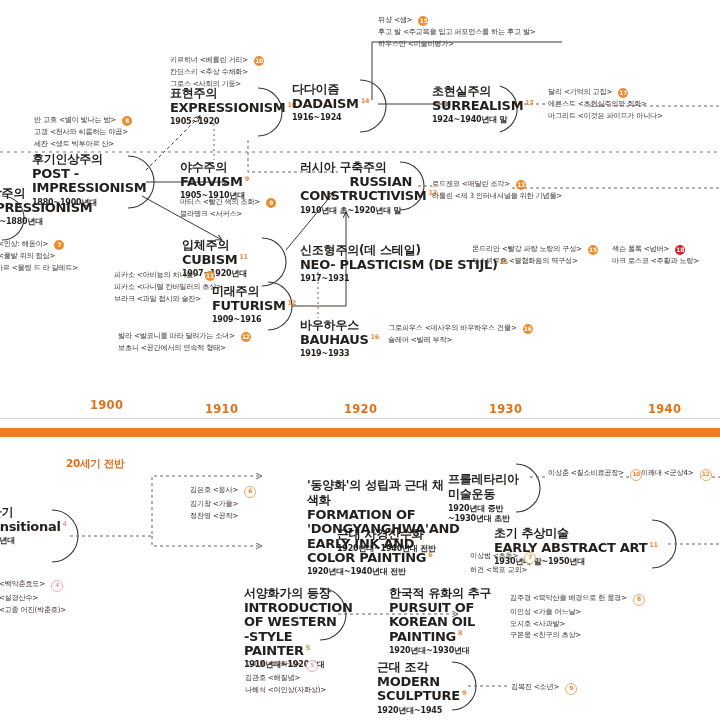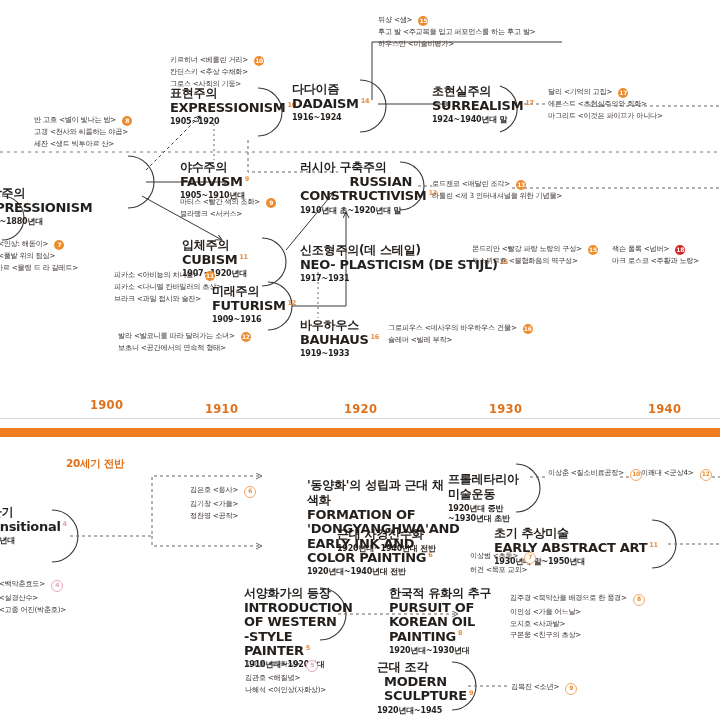--- a/index.html
+++ b/index.html
@@ -135,20 +135,28 @@
 
     <div class="tl-era" style="left:66px;top:457px;">20세기 전반</div>
   </div>
 
   <div class="node" style="left:-22px;top:186px;">
     <div class="kr">인상주의</div>
     <div class="en">IMPRESSIONISM</div>
     <div class="yr">1860~1880년대</div>
   </div>
 
+  <div class="node" style="left:32px;top:152px;">
+    <div class="kr">후기인상주의</div>
+    <div class="en wrap" style="width:110px;">
+      <span>POST -
+IMPRESSIONISM</span>
+    </div>
+    <div class="yr">1880~1900년대</div>
+  </div>
 
   <div class="node" style="left:170px;top:86px;">
     <div class="kr">표현주의</div>
     <div class="en">
       <span>EXPRESSIONISM</span><span class="sup">10</span>
     </div>
     <div class="yr">1905~1920</div>
   </div>
 
   <div class="node" style="left:180px;top:160px;">
@@ -389,21 +397,21 @@
     <div class="kr">한국적 유화의 추구</div>
     <div class="en wrap" style="width:132px;">
       <span>PURSUIT OF KOREAN
 OIL PAINTING</span><span class="sup">8</span>
     </div>
     <div class="yr">1920년대~1930년대</div>
   </div>
 
   <div class="node" style="left:377px;top:660px;">
     <div class="kr">근대 조각</div>
-    <div class="en wrap" style="width:78px;margin-left:7px;">
+    <div class="en wrap" style="width:78px;">
       <span>MODERN
 SCULPTURE</span><span class="sup">9</span>
     </div>
     <div class="yr">1920년대~1945</div>
   </div>
 
   <div class="works" style="left:548px;top:467px;">
     <div>
       <span>이상춘 &lt;질소비료공장&gt;</span>
       <span class="badge hollowO">10</span>

